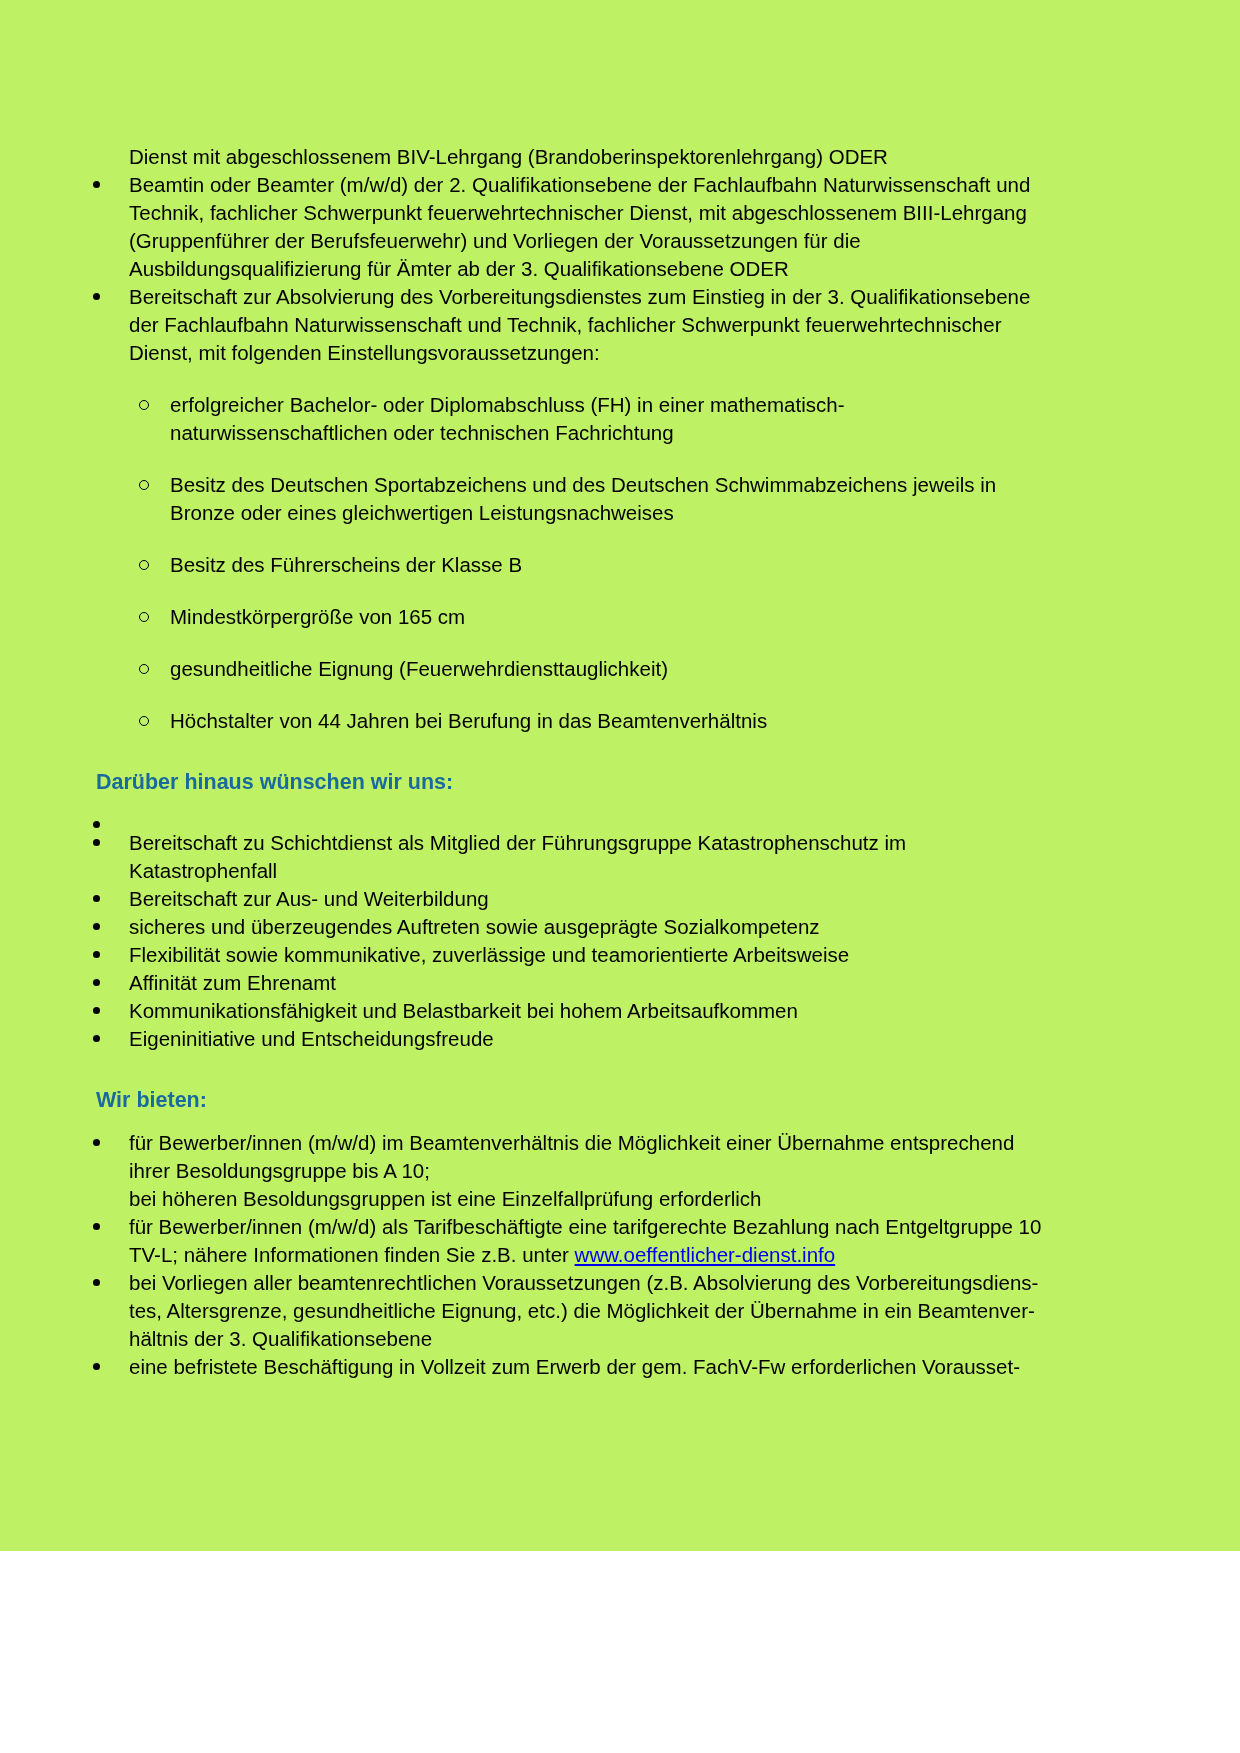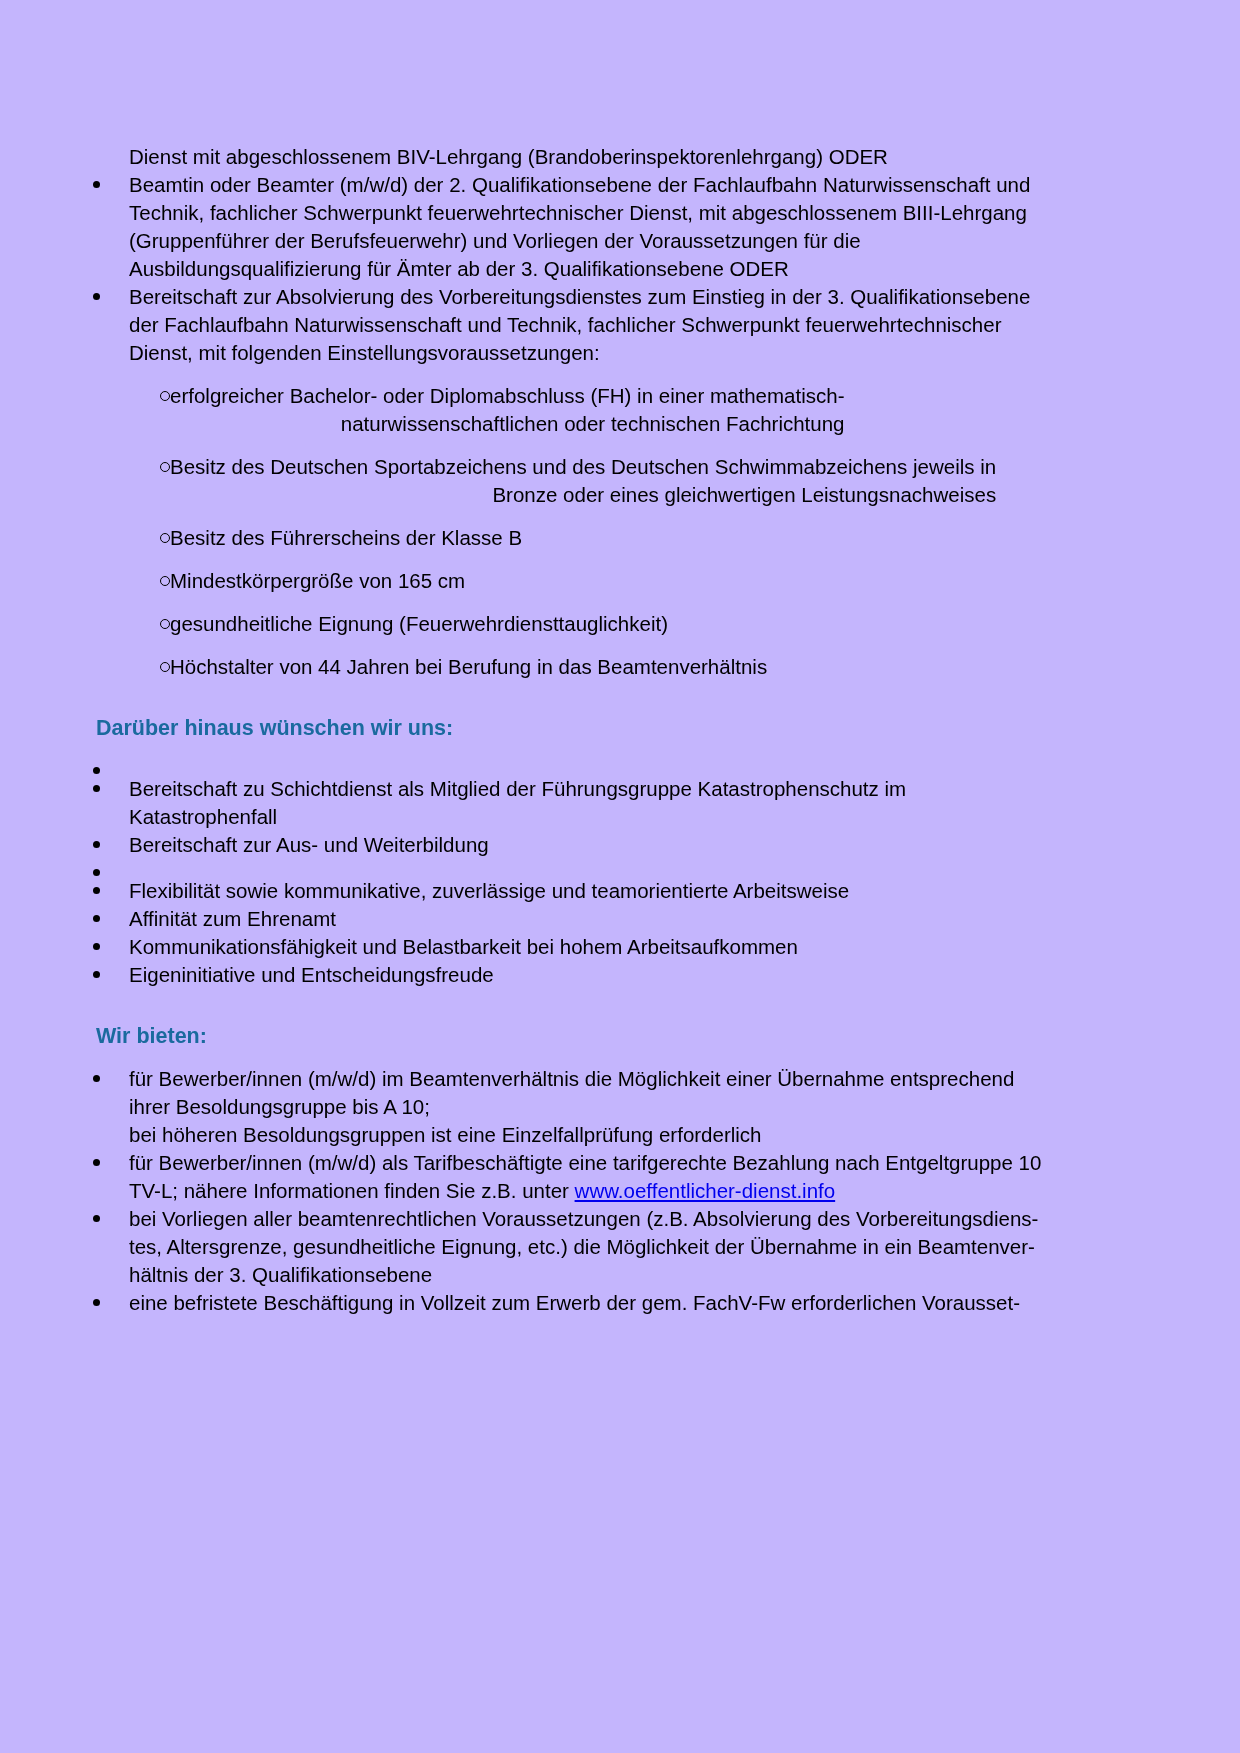--- a/index.html
+++ b/index.html
@@ -11,23 +11,23 @@
     width: 1240px;
     height: 1753px;
     overflow: hidden;
     font-family: "Liberation Sans", sans-serif;
     color: #000000;
     box-sizing: border-box;
   }
   .page {
     box-sizing: border-box;
     width: 1240px;
-    height: 1753px;
+    height: 1551px;
     padding: 143px 70px 0 90px;
-    background: #c4b5fd;
+    background: #bef264;
   }
   .txt {
     font-size: 20.5px;
     line-height: 28px;
     white-space: pre-wrap;
   }
   .cont-line {
     margin: 0 0 0 39px;
   }
   .bullet {
@@ -41,22 +41,21 @@
     display: inline-block;
     width: 7px;
     height: 7px;
     background: #000000;
     border-radius: 50%;
     margin: 10px 0 0 3px;
     vertical-align: top;
   }
   .sub {
     margin-left: 48px;
-    margin-top: 15px;
-    text-align: right;
+    margin-top: 24px;
   }
   .sub .marker {
     width: 32px;
   }
   .circ {
     display: inline-block;
     box-sizing: border-box;
     width: 10px;
     height: 10px;
     border: 1.5px solid #000000;
@@ -146,20 +145,21 @@
 Katastrophenfall</div>
   </div>
 
   <div class="bullet">
     <span class="marker"><span class="dot"></span></span>
     <div class="txt flow">Bereitschaft zur Aus- und Weiterbildung</div>
   </div>
 
   <div class="bullet">
     <span class="marker"><span class="dot"></span></span>
+    <div class="txt flow">sicheres und überzeugendes Auftreten sowie ausgeprägte Sozialkompetenz</div>
   </div>
 
   <div class="bullet">
     <span class="marker"><span class="dot"></span></span>
     <div class="txt flow">Flexibilität sowie kommunikative, zuverlässige und teamorientierte Arbeitsweise</div>
   </div>
 
   <div class="bullet">
     <span class="marker"><span class="dot"></span></span>
     <div class="txt flow">Affinität zum Ehrenamt</div>

